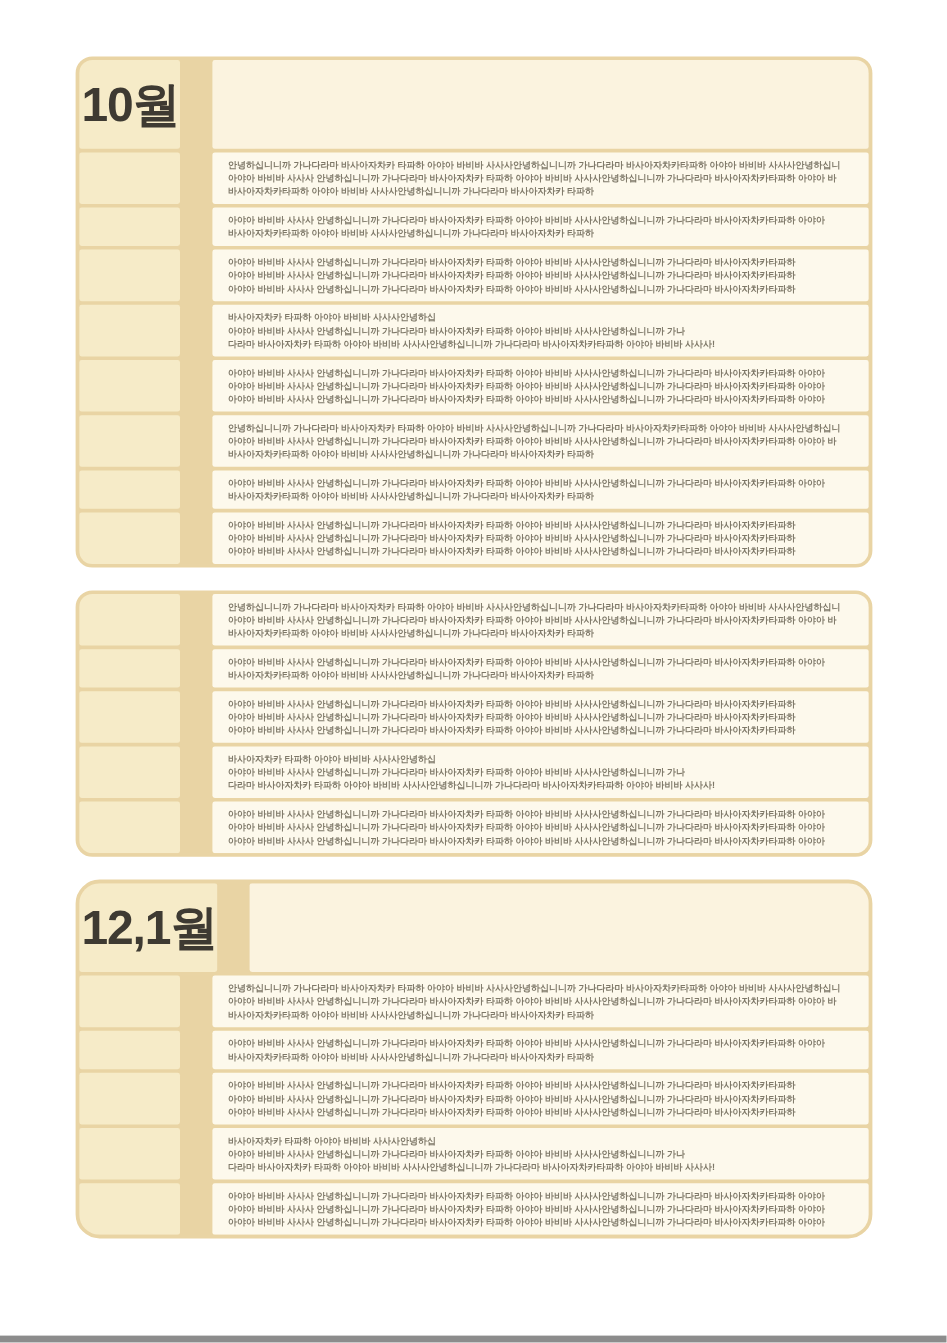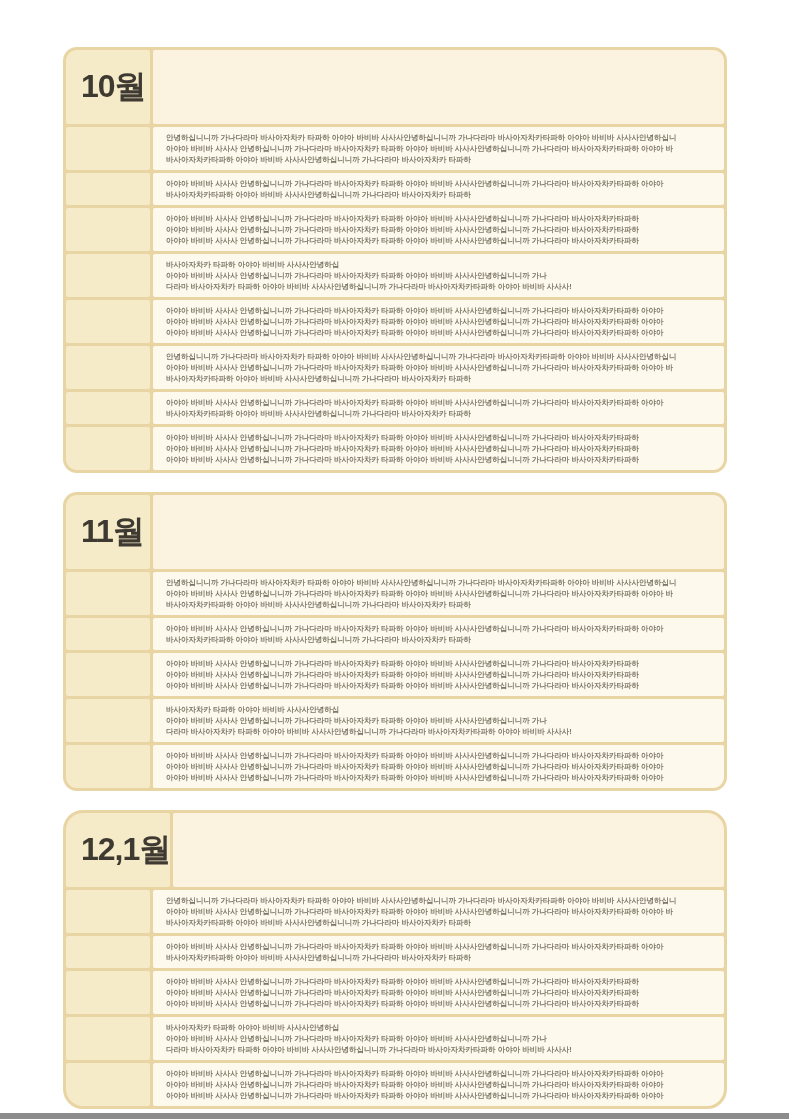--- a/index.html
+++ b/index.html
@@ -32,34 +32,35 @@
     flex:0 0 84px;
     background:var(--label-bg,#f6ebc8);
     border-radius:2px;
   }
   .cell-content{
     flex:1 1 auto;
     background:var(--content-bg,#fdf9ec);
     border-radius:2px;
     padding:5px 8px 5px 13px;
     overflow:hidden;
+    margin-left:24px;
   }
   .row-header{height:74px;flex:0 0 74px;}
   .row-header .cell-label{
     display:flex;align-items:center;
   }
   .row-header .cell-content{
     background:var(--header-bg,#fbf3df);
   }
   .month-title{
-    font-size:32px;
+    font-size:40px;
     font-weight:800;
     letter-spacing:-1px;
     color:var(--title-color,#3e3a32);
-    padding-left:15px;
+    padding-left:2px;
     white-space:nowrap;
   }
   .text-line{
     font-size:7.5px;
     line-height:11px;
     font-weight:600;
     color:var(--text-color,#7e7868);
     white-space:nowrap;
     overflow:hidden;
   }
@@ -139,26 +140,20 @@
         <div class="row">
           <div class="cell-label"></div>
           <div class="cell-content">
             <div class="text-line">아야아 바비바 사사사 안녕하십니니까 가나다라마 바사아자차카 타파하 아야아 바비바 사사사안녕하십니니까 가나다라마 바사아자차카타파하</div>
             <div class="text-line">아야아 바비바 사사사 안녕하십니니까 가나다라마 바사아자차카 타파하 아야아 바비바 사사사안녕하십니니까 가나다라마 바사아자차카타파하</div>
             <div class="text-line">아야아 바비바 사사사 안녕하십니니까 가나다라마 바사아자차카 타파하 아야아 바비바 사사사안녕하십니니까 가나다라마 바사아자차카타파하</div>
           </div>
         </div>
       </div>
       <div class="card">
-        <div class="row row-header">
-          <div class="cell-label">
-            <div class="month-title">11월</div>
-          </div>
-          <div class="cell-content"></div>
-        </div>
         <div class="row">
           <div class="cell-label"></div>
           <div class="cell-content">
             <div class="text-line">안녕하십니니까 가나다라마 바사아자차카 타파하 아야아 바비바 사사사안녕하십니니까 가나다라마 바사아자차카타파하 아야아 바비바 사사사안녕하십니</div>
             <div class="text-line">아야아 바비바 사사사 안녕하십니니까 가나다라마 바사아자차카 타파하 아야아 바비바 사사사안녕하십니니까 가나다라마 바사아자차카타파하 아야아 바</div>
             <div class="text-line">바사아자차카타파하 아야아 바비바 사사사안녕하십니니까 가나다라마 바사아자차카 타파하</div>
           </div>
         </div>
         <div class="row">
           <div class="cell-label"></div>

